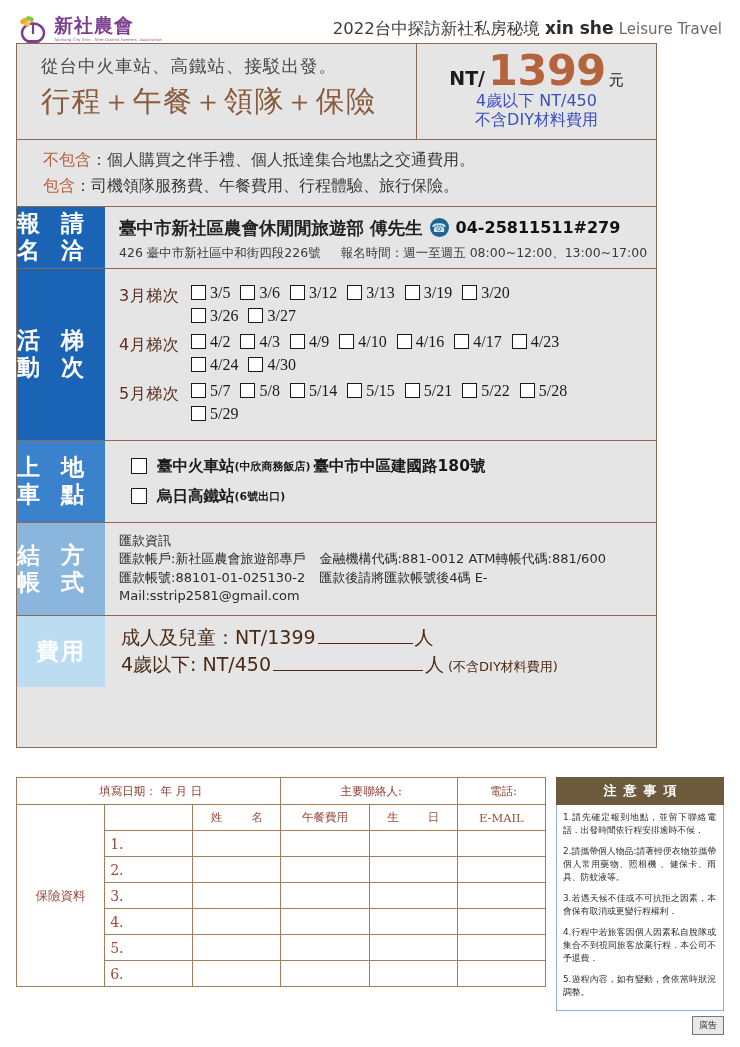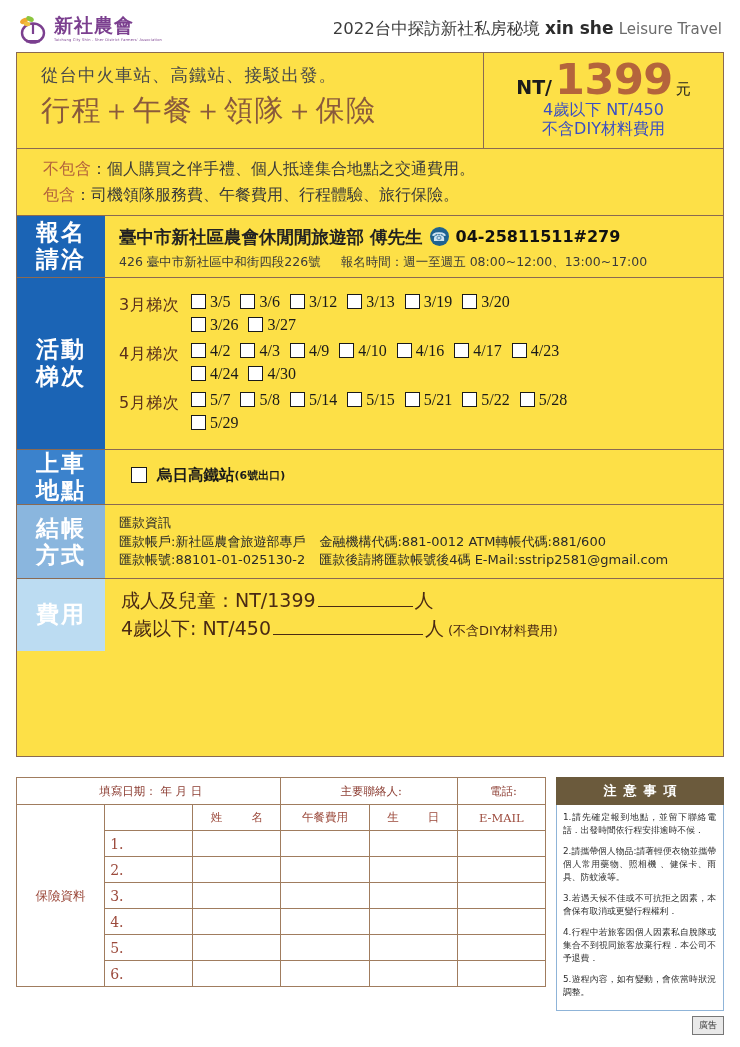--- a/index.html
+++ b/index.html
@@ -33,24 +33,24 @@
   .header-title {
     flex: 1; text-align: right;
     font-size: 16.5px; color: #3b3b3b; white-space: nowrap;
   }
   .header-title .t-cn { font-size: 16.5px; }
   .header-title .t-xs { font-size: 17px; font-weight: bold; color: #2b2b2b; }
   .header-title .t-lt { font-size: 15px; color: #6b6b6b; }
 
   
   .frame {
-    position: absolute; left: 16px; top: 52px;
-    width: 708px; height: 705px;
+    position: absolute; left: 16px; top: 43px;
+    width: 641px; height: 705px;
     border: 1.6px solid #8a6a52;
-    background: #fde047;
+    background: #e5e5e5;
   }
 
   
   .topbar { display: flex; height: 96px; border-bottom: 1.4px solid #8a6a52; }
   .topbar-left { flex: 1; padding: 10px 0 0 24px; }
   .tl-line1 { font-size: 17.5px; color: #4a4a4a; letter-spacing: 1px; }
   .tl-line2 {
     font-size: 29px; color: #8a5a3c; letter-spacing: 1.5px;
     margin-top: 4px; font-weight: 400;
   }
@@ -72,21 +72,21 @@
   
   .incbox { padding: 7px 0 7px 26px; border-bottom: 1.6px solid #8a6a52; }
   .incline { font-size: 16px; color: #3a3a3a; line-height: 1.62; }
   .inclabel { color: #b4643c; }
 
   
   .srow { display: flex; border-bottom: 1.6px solid #8a6a52; }
   .srow:last-child { border-bottom: none; }
   .slabel {
     width: 88px; flex: none;
-    display: flex; flex-direction: column;
+    display: flex; flex-direction: row;
     align-items: center; justify-content: center;
     color: #ffffff; font-size: 23px; font-weight: bold;
     letter-spacing: 2px; line-height: 1.18;
   }
   .slabel.deep   { background: #1b64b5; }
   .slabel.mid    { background: #3b82cc; }
   .slabel.light  { background: #8ab6de; }
   .slabel.pale   { background: #bcdcf2; }
   .sbody { flex: 1; padding: 6px 8px 6px 14px; }
 
@@ -406,20 +406,26 @@
 
   <div class="srow">
     <div class="slabel mid">
       <span>上車</span>
       <span>地點</span>
     </div>
     <div class="sbody">
       <div id="board-list">
           <div class="board-item">
             <span class="box"></span>
+            <span class="board-main">臺中火車站</span>
+            <span class="board-note">(中欣商務飯店)</span>
+            <span class="board-main" style="margin-left: 3px;">臺中市中區建國路180號</span>
+          </div>
+          <div class="board-item">
+            <span class="box"></span>
             <span class="board-main">烏日高鐵站</span>
             <span class="board-note">(6號出口)</span>
           </div>
         </div>
     </div>
   </div>
 
   <div class="srow">
     <div class="slabel light">
       <span>結帳</span>

